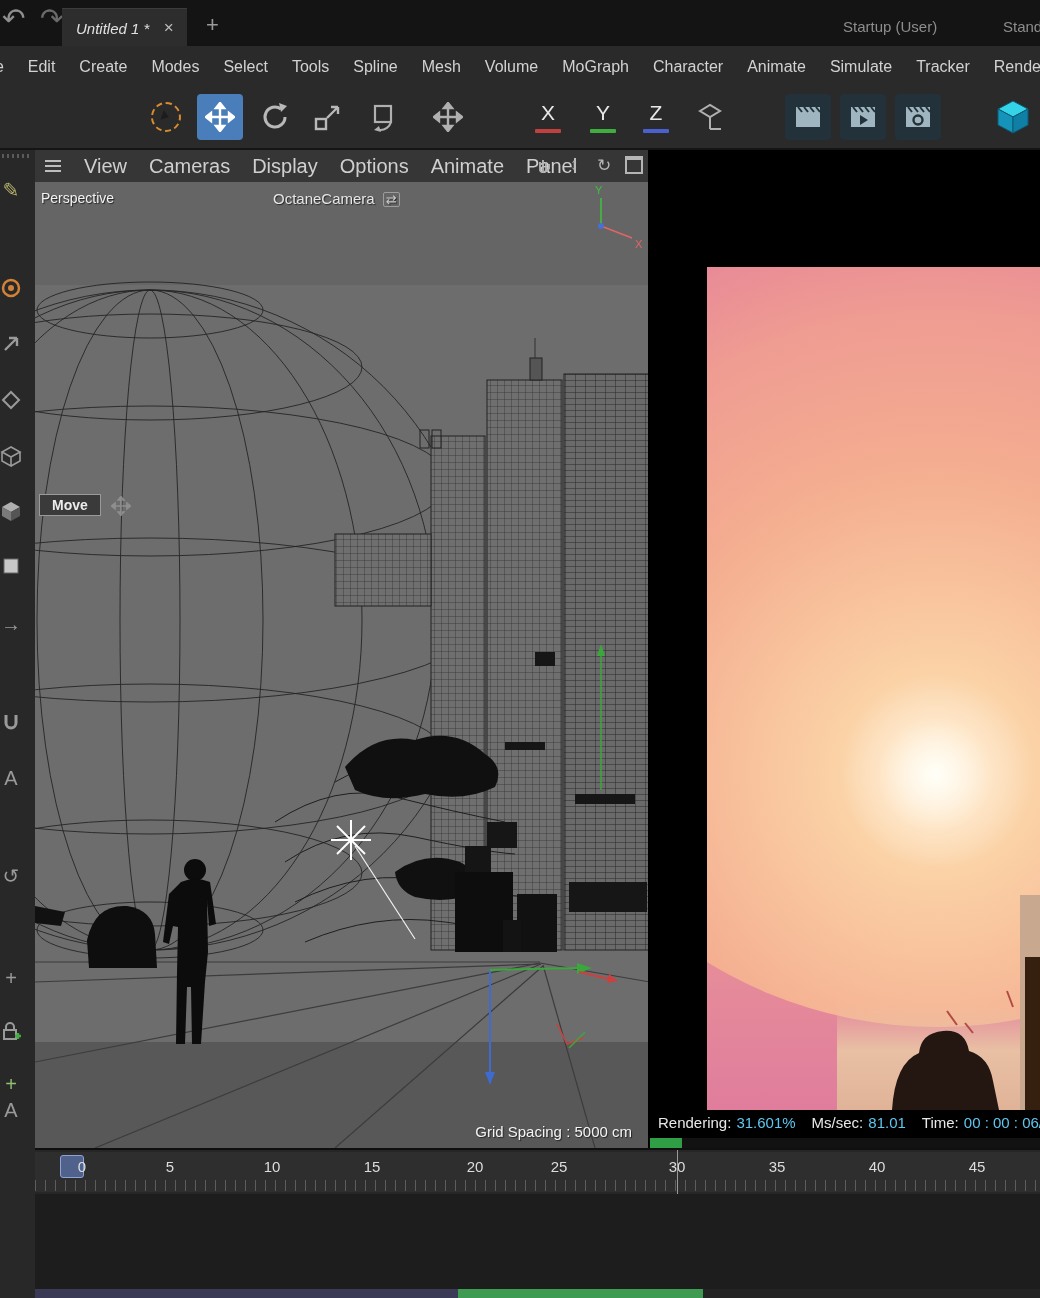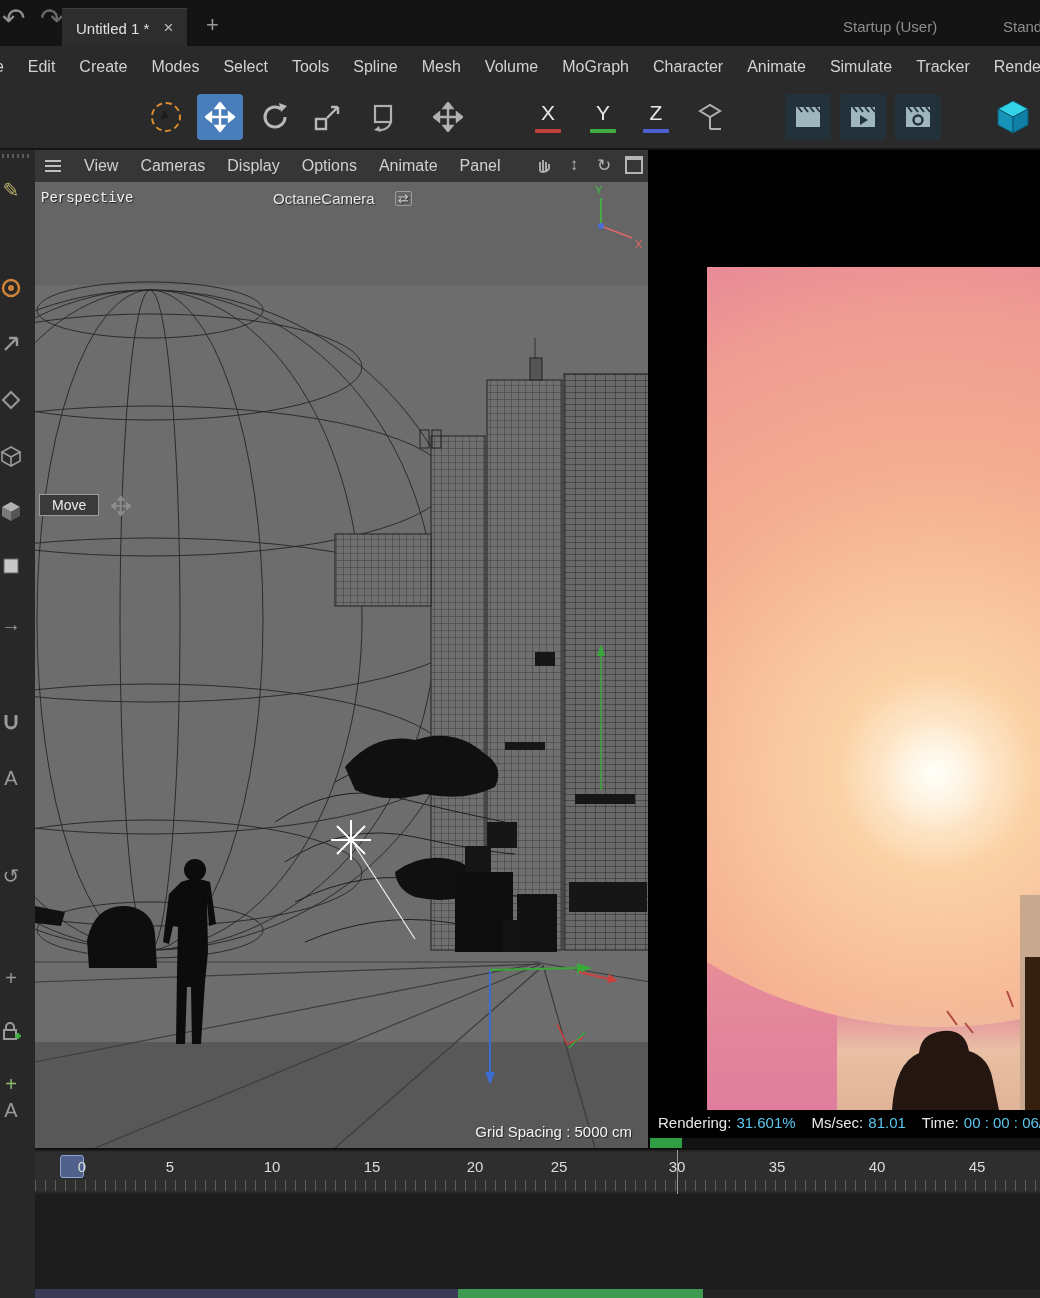--- a/index.html
+++ b/index.html
@@ -4,21 +4,21 @@
 <style>
   html,body{margin:0;padding:0;background:#111;}
   .app{position:relative;width:1040px;height:1298px;overflow:hidden;background:#1f1f1f;
        font-family:"Liberation Sans",sans-serif;color:#ccc;-webkit-font-smoothing:antialiased;}
 
   
   .titlebar{position:absolute;left:0;top:0;width:1040px;height:46px;background:#141414;}
   .tb-ico{position:absolute;top:2px;font-size:28px;color:#8f8f8f;cursor:pointer;}
   .tb-ico.redo{color:#6a6a6a;}
   .doc-tab{position:absolute;left:62px;top:8px;height:38px;padding:0 14px;background:#2d2d2d;
-           border-top:1px solid #3c3c3c;display:flex;align-items:center;gap:14px;font-size:15px;color:#e0e0e0;}
+           border-top:1px solid #3c3c3c;display:flex;align-items:center;gap:14px;font-size:15px;color:#e0e0e0;font-style:italic;}
   .tab-close{color:#bdbdbd;font-size:17px;cursor:pointer;}
   .newtab{position:absolute;left:206px;top:12px;font-size:22px;color:#9a9a9a;cursor:pointer;}
   .layout-label{position:absolute;left:843px;top:18px;font-size:15px;color:#8d8d8d;}
   .layout-right{position:absolute;left:1003px;top:18px;font-size:15px;color:#8d8d8d;}
 
   
   .menubar{position:absolute;left:0;top:46px;width:1040px;height:42px;background:#2a2a2a;
            display:flex;align-items:center;overflow:hidden;}
   .mi{padding:0 12px;font-size:16px;color:#d2d2d2;line-height:42px;cursor:pointer;white-space:nowrap;}
   .mi.clip{margin-left:-34px;}
@@ -44,36 +44,36 @@
            background:repeating-linear-gradient(90deg,#5a5a5a 0 2px,transparent 2px 5px);}
   .si{position:absolute;left:-6px;width:34px;height:32px;display:flex;align-items:center;
       justify-content:center;font-size:20px;color:#9a9a9a;cursor:pointer;}
 
   
   .vp-menu{position:absolute;left:35px;top:150px;width:615px;height:32px;background:#363636;
            display:flex;align-items:center;border-bottom:1px solid #1c1c1c;}
   .burger{width:16px;height:12px;margin:0 12px 0 10px;display:flex;flex-direction:column;
           justify-content:space-between;cursor:pointer;}
   .burger i{height:2px;background:#bdbdbd;}
-  .vmi{padding:0 11px;font-size:16px;color:#cfcfcf;cursor:pointer;}
+  .vmi{padding:0 11px;font-size:20px;color:#cfcfcf;cursor:pointer;}
   .vp-nav-icons{position:absolute;right:4px;top:3px;display:flex;gap:6px;}
   .vni{width:24px;height:24px;display:flex;align-items:center;justify-content:center;
        color:#b5b5b5;font-size:17px;cursor:pointer;}
   .maxbox{width:14px;height:12px;border:2px solid #b5b5b5;border-top-width:4px;}
 
   
   .viewport{position:absolute;left:35px;top:182px;width:615px;height:966px;background:#6d6d6d;overflow:hidden;}
   .vp-label{position:absolute;left:6px;top:8px;font-size:14px;color:#f2f2f2;
-            text-shadow:1px 1px 1px rgba(0,0,0,.65);cursor:pointer;font-family:Liberation Mono, monospace;}
+            text-shadow:1px 1px 1px rgba(0,0,0,.65);cursor:pointer;}
   .vp-camera{position:absolute;left:238px;top:8px;font-size:15px;color:#e6e6e6;
-             text-shadow:1px 1px 1px rgba(0,0,0,.6);cursor:pointer;display:flex;gap:20px;align-items:center;}
+             text-shadow:1px 1px 1px rgba(0,0,0,.6);cursor:pointer;display:flex;gap:8px;align-items:flex-end;}
   .vp-camera .swap{font-size:13px;color:#c9c9c9;border:1px solid #9c9c9c;border-radius:2px;
              padding:0 2px;line-height:13px;}
   .vp-tooltip{position:absolute;left:4px;top:312px;background:#3a3a3a;border:1px solid #9a9a9a;
-             color:#ececec;font-size:14px;padding:2px 12px;}
+             color:#ececec;font-size:14px;padding:2px 12px;font-weight:bold;}
   .vp-ghost{position:absolute;left:76px;top:314px;opacity:.75;}
   .grid-label{position:absolute;right:18px;bottom:8px;font-size:15px;color:#f4f4f4;
              text-shadow:1px 1px 1px rgba(0,0,0,.6);}
 
   
   .render-panel{position:absolute;left:650px;top:150px;width:390px;height:998px;background:#000;}
   .render-img{position:absolute;left:57px;top:117px;width:333px;height:843px;overflow:hidden;
       background:linear-gradient(180deg,#f0bb9e 0%,#efb096 30%,#eda493 55%,#e89397 75%,#e07d9d 100%);}
   .r-sphere{position:absolute;left:-210px;top:-120px;width:880px;height:880px;border-radius:50%;
       background:radial-gradient(circle at 50% 71%, #fff6e8 0%, #fbd2a6 13%, #f4ad90 40%,

